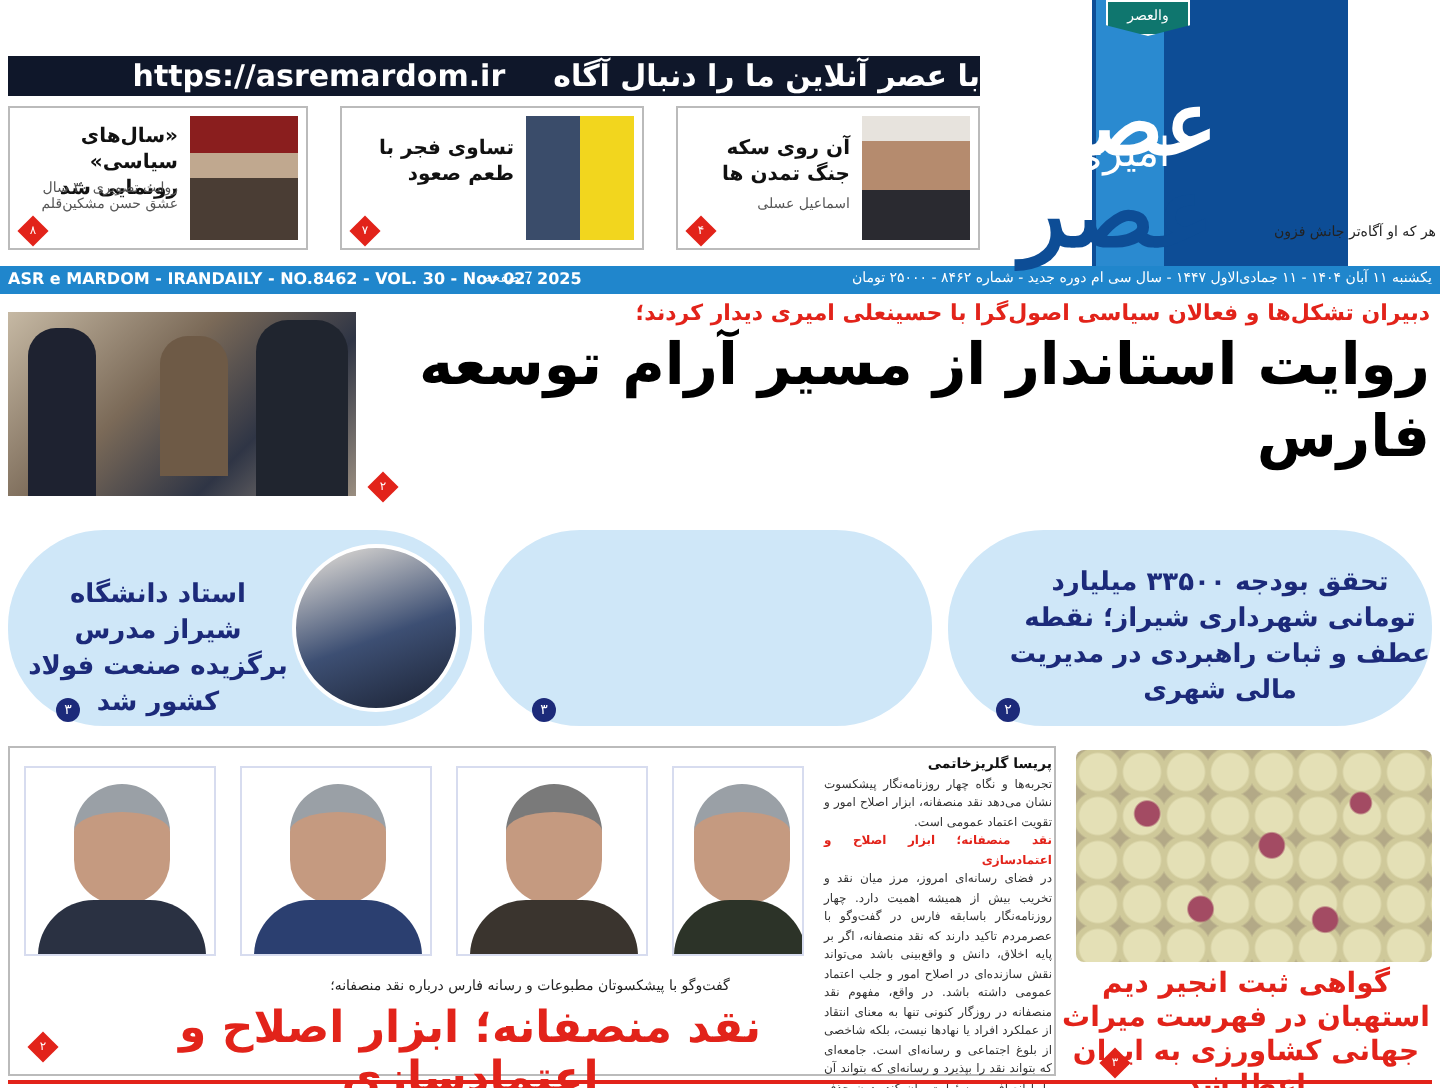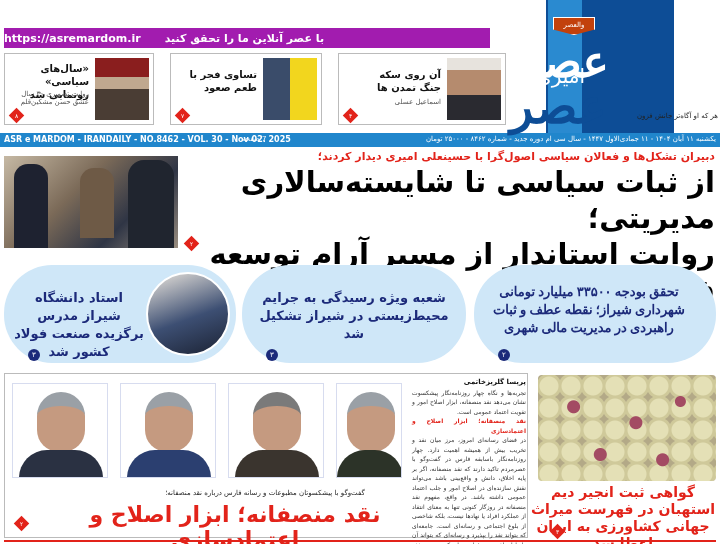--- a/index.html
+++ b/index.html
@@ -4,27 +4,27 @@
 <style>
   * { box-sizing: border-box; margin: 0; padding: 0; }
   html, body { width: 720px; height: 544px; overflow: hidden; background: #ffffff; }
   body { position: relative; font-family: "DejaVu Sans", sans-serif; color: #111; }
   .abs { position: absolute; }
   .rtl { direction: rtl; }
 
   
   .logo-strip { left: 546px; top: 0; width: 128px; height: 140px; background: #0d4d96; }
   .logo-inner { left: 548px; top: 0; width: 34px; height: 138px; background: #2a8ad0; }
-  .logo-badge { left: 553px; top: 17px; width: 42px; height: 18px; background: #c2410c; color: #fff; font-size: 7px; text-align: center; line-height: 14px; clip-path: polygon(0 0,100% 0,100% 70%,50% 100%,0 70%); border: 1px solid #fff; }
+  .logo-badge { left: 553px; top: 0; width: 42px; height: 18px; background: #0f766e; color: #fff; font-size: 7px; text-align: center; line-height: 14px; clip-path: polygon(0 0,100% 0,100% 70%,50% 100%,0 70%); border: 1px solid #fff; }
   .logo-word { left: 520px; top: 36px; font-size: 44px; font-weight: bold; color: #fff; font-family: "DejaVu Serif", serif; }
   .logo-word2 { left: 536px; top: 64px; font-size: 20px; color: #fff; }
   .logo-ghost { left: 510px; top: 80px; font-size: 48px; font-weight: bold; color: #0d4d96; font-family: "DejaVu Serif", serif; }
   .tagline { left: 610px; top: 112px; width: 108px; font-size: 7px; color: #222; text-align: right; }
 
-  .follow-bar { left: 4px; top: 28px; width: 486px; height: 20px; background: #a21caf; color: #fff; font-size: 11px; font-weight: bold; display: flex; justify-content: flex-start; align-items: center; gap: 24px; }
+  .follow-bar { left: 4px; top: 28px; width: 486px; height: 20px; background: #0f172a; color: #fff; font-size: 15px; font-weight: bold; display: flex; justify-content: flex-end; align-items: center; gap: 24px; }
 
   .teaser { top: 53px; height: 72px; border: 1px solid #bbb; background: #fff; }
   .teaser .pic { position: absolute; top: 4px; right: 4px; width: 54px; height: 62px; }
   .teaser .t { position: absolute; right: 64px; top: 14px; font-size: 10px; font-weight: bold; text-align: right; direction: rtl; line-height: 13px; }
   .teaser .s { position: absolute; right: 64px; top: 44px; font-size: 7px; color: #555; direction: rtl; text-align: right; }
   .pg-diamond { position: absolute; width: 11px; height: 11px; background: #e2231a; transform: rotate(45deg); color: #fff; font-size: 6px; }
   .pg-diamond span { display: block; transform: rotate(-45deg); text-align: center; line-height: 11px; }
 
   .info-bar { left: 0; top: 133px; width: 720px; height: 14px; background: #2086cc; color: #fff; font-size: 7px; }
   .info-bar .en { position: absolute; left: 4px; top: 2px; font-weight: bold; font-size: 8px; }
@@ -70,24 +70,24 @@
 
 <div class="abs logo-strip"></div>
 <div class="abs logo-inner"></div>
 <div class="abs logo-badge">والعصر</div>
 <div class="abs logo-word">عصر</div>
 <div class="abs logo-word2">امیری</div>
 <div class="abs tagline rtl">هر که او آگاه‌تر جانش فزون</div>
 
 <div class="abs follow-bar">
   <span>https://asremardom.ir</span>
-  <span class="rtl">با عصر آنلاین ما را تحقق کنید</span>
+  <span class="rtl">با عصر آنلاین ما را دنبال آگاه</span>
 </div>
 
-<div class="abs teaser" style="left:338px;width:168px;">
+<div class="abs teaser" style="left:338px;width:152px;">
   <div class="pic" style="background:linear-gradient(180deg,#e7e3dd 0 20%,#b58b6e 20% 60%,#2a2a30 60%);"></div>
   <div class="t" style="width:80px;">آن روی سکه جنگ تمدن ها</div>
   <div class="s">اسماعیل عسلی</div>
   <div class="pg-diamond" style="left:6px;top:56px;">
       <span>۴</span>
     </div>
 </div>
 <div class="abs teaser" style="left:170px;width:152px;padding-left:32px;">
   <div class="pic" style="background:linear-gradient(90deg,#3a4c6a 0 50%,#f2d61e 50%);"></div>
   <div class="t" style="width:80px;">تساوی فجر با طعم صعود</div>
@@ -111,33 +111,31 @@
 </div>
 <div class="abs logo-ghost" style="top:78px;">عصر</div>
 
 <div class="abs lead-photo">
   <div class="p1"></div>
     <div class="p2"></div>
     <div class="p3"></div>
 </div>
 <div class="abs kicker">دبیران تشکل‌ها و فعالان سیاسی اصول‌گرا با حسینعلی امیری دیدار کردند؛</div>
 <div class="abs headline">
-  <div>از ثبات سیاسی تا شایسته‌سالاری مدیریتی؛</div>
   <div>روایت استاندار از مسیر آرام توسعه فارس</div>
 </div>
 <div class="pg-diamond" style="left:186px;top:238px;">
     <span>۲</span>
   </div>
 
 <div class="abs pill" style="left:474px;width:242px;">
-  <div class="t" style="left:8px;top:18px;width:214px;font-family:Liberation Serif, serif;">تحقق بودجه ۳۳۵۰۰ میلیارد تومانی شهرداری شیراز؛ نقطه عطف و ثبات راهبردی در مدیریت مالی شهری</div>
+  <div class="t" style="left:29px;top:18px;width:214px;">تحقق بودجه ۳۳۵۰۰ میلیارد تومانی شهرداری شیراز؛ نقطه عطف و ثبات راهبردی در مدیریت مالی شهری</div>
   <div class="num" style="left:24px;top:84px;">۲</div>
 </div>
 <div class="abs pill" style="left:242px;width:224px;">
-  <div class="t" style="left:14px;top:24px;width:196px;">شعبه ویژه رسیدگی به جرایم محیط‌زیستی در شیراز تشکیل شد</div>
   <div class="num" style="left:24px;top:84px;">۳</div>
 </div>
 <div class="abs pill" style="left:4px;width:232px;">
   <div class="circ" style="left:142px;top:7px;"></div>
   <div class="t" style="left:10px;top:24px;width:130px;">استاد دانشگاه شیراز مدرس برگزیده صنعت فولاد کشور شد</div>
   <div class="num" style="left:24px;top:84px;">۳</div>
 </div>
 
 <div class="abs bottom-frame"></div>
 <div class="abs face" style="left:12px;">

